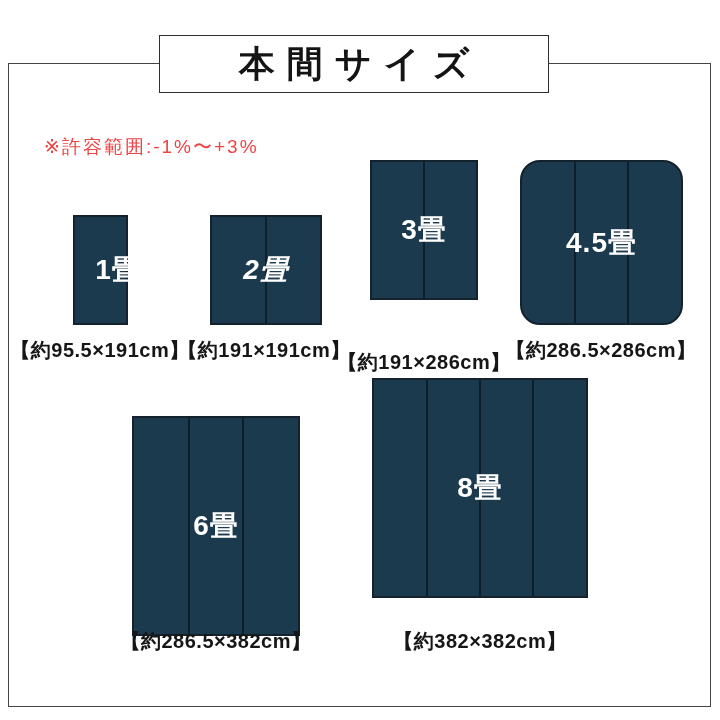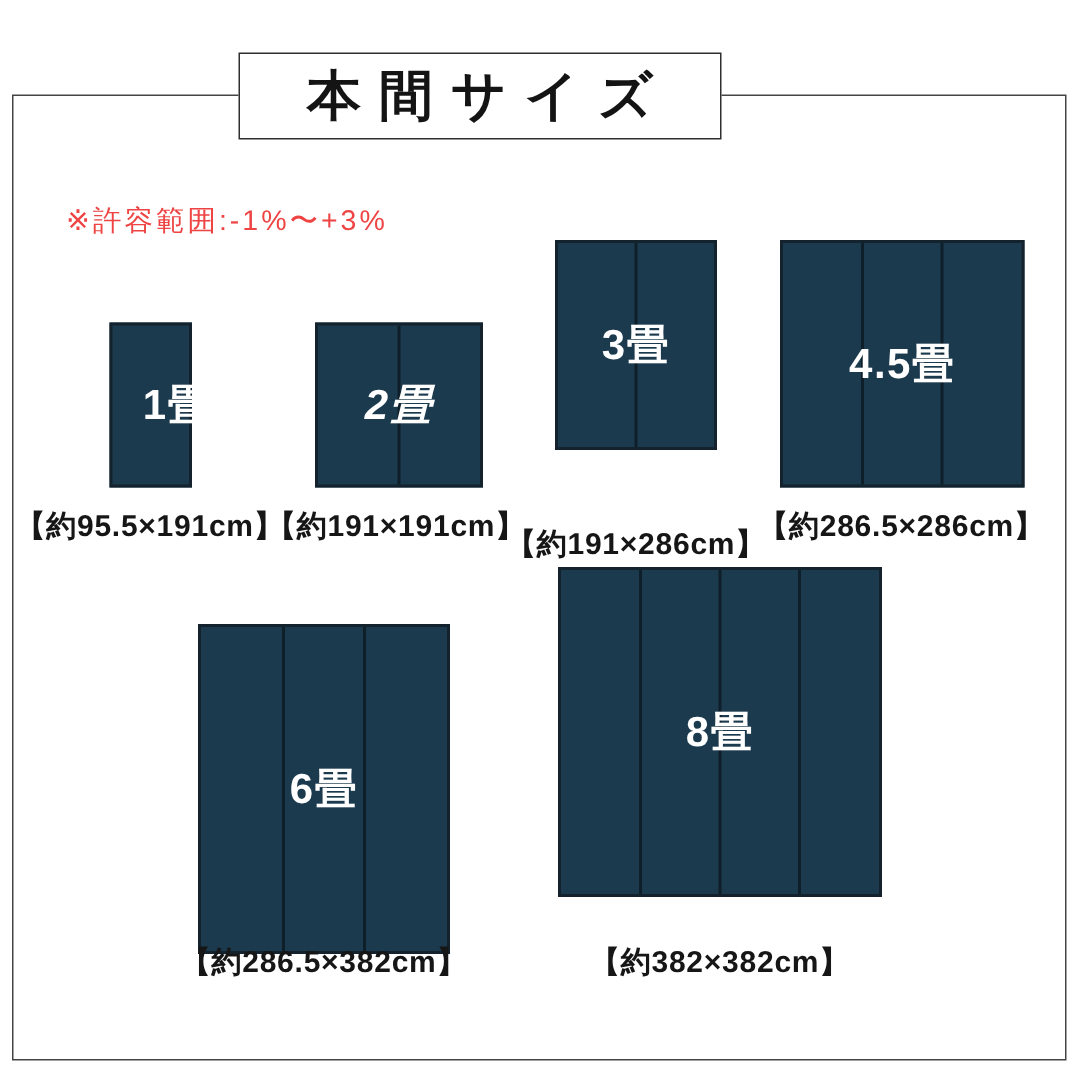--- a/index.html
+++ b/index.html
@@ -5,42 +5,42 @@
   html,body{margin:0;padding:0;}
   body{
     width:720px;height:720px;position:relative;background:#ffffff;
     font-family:"Liberation Sans","DejaVu Sans",sans-serif;overflow:hidden;
   }
   .outer-border{
     position:absolute;left:8px;top:63px;width:703px;height:644px;
     border:1.5px solid #444;box-sizing:border-box;background:#ffffff;
   }
   .title-box{
-    position:absolute;left:159px;top:35px;width:322px;height:58px;
+    position:absolute;left:159px;top:35px;width:390px;height:58px;
     background:#ffffff;border:1.5px solid #2e2e2e;box-sizing:border-box;
     display:flex;align-items:center;justify-content:center;z-index:3;
   }
   .title-text{
     font-family:"Liberation Serif","DejaVu Serif",serif;
     font-size:36px;font-weight:bold;color:#141414;
     letter-spacing:12px;margin-right:-12px;white-space:nowrap;
   }
   .note-text{
     position:absolute;left:44px;top:134px;font-size:19px;color:#ef4444;
     letter-spacing:2px;white-space:nowrap;z-index:2;
   }
   .mat{
     position:absolute;background:#1c3a4e;border:2px solid #13222c;
     box-sizing:border-box;display:flex;align-items:center;justify-content:center;
     z-index:2;
   }
   .mat-1{left:73px;top:215px;width:55px;height:110px;padding-left:35px;}
   .mat-2{left:210px;top:215px;width:112px;height:110px;font-style:italic;}
   .mat-3{left:370px;top:160px;width:108px;height:140px;}
-  .mat-45{left:520px;top:160px;width:163px;height:165px;}
+  .mat-45{left:520px;top:160px;width:163px;height:165px;border-radius:20px;}
   .mat-6{left:132px;top:404px;width:168px;height:220px;margin-top:12px;}
   .mat-8{left:372px;top:378px;width:216px;height:220px;}
   .vline{
     position:absolute;top:0;bottom:0;width:2px;background:#0f1f2a;
     transform:translateX(-1px);
   }
   .mat-label{
     position:relative;color:#ffffff;font-weight:bold;font-size:28px;
     letter-spacing:1px;white-space:nowrap;z-index:1;
   }

